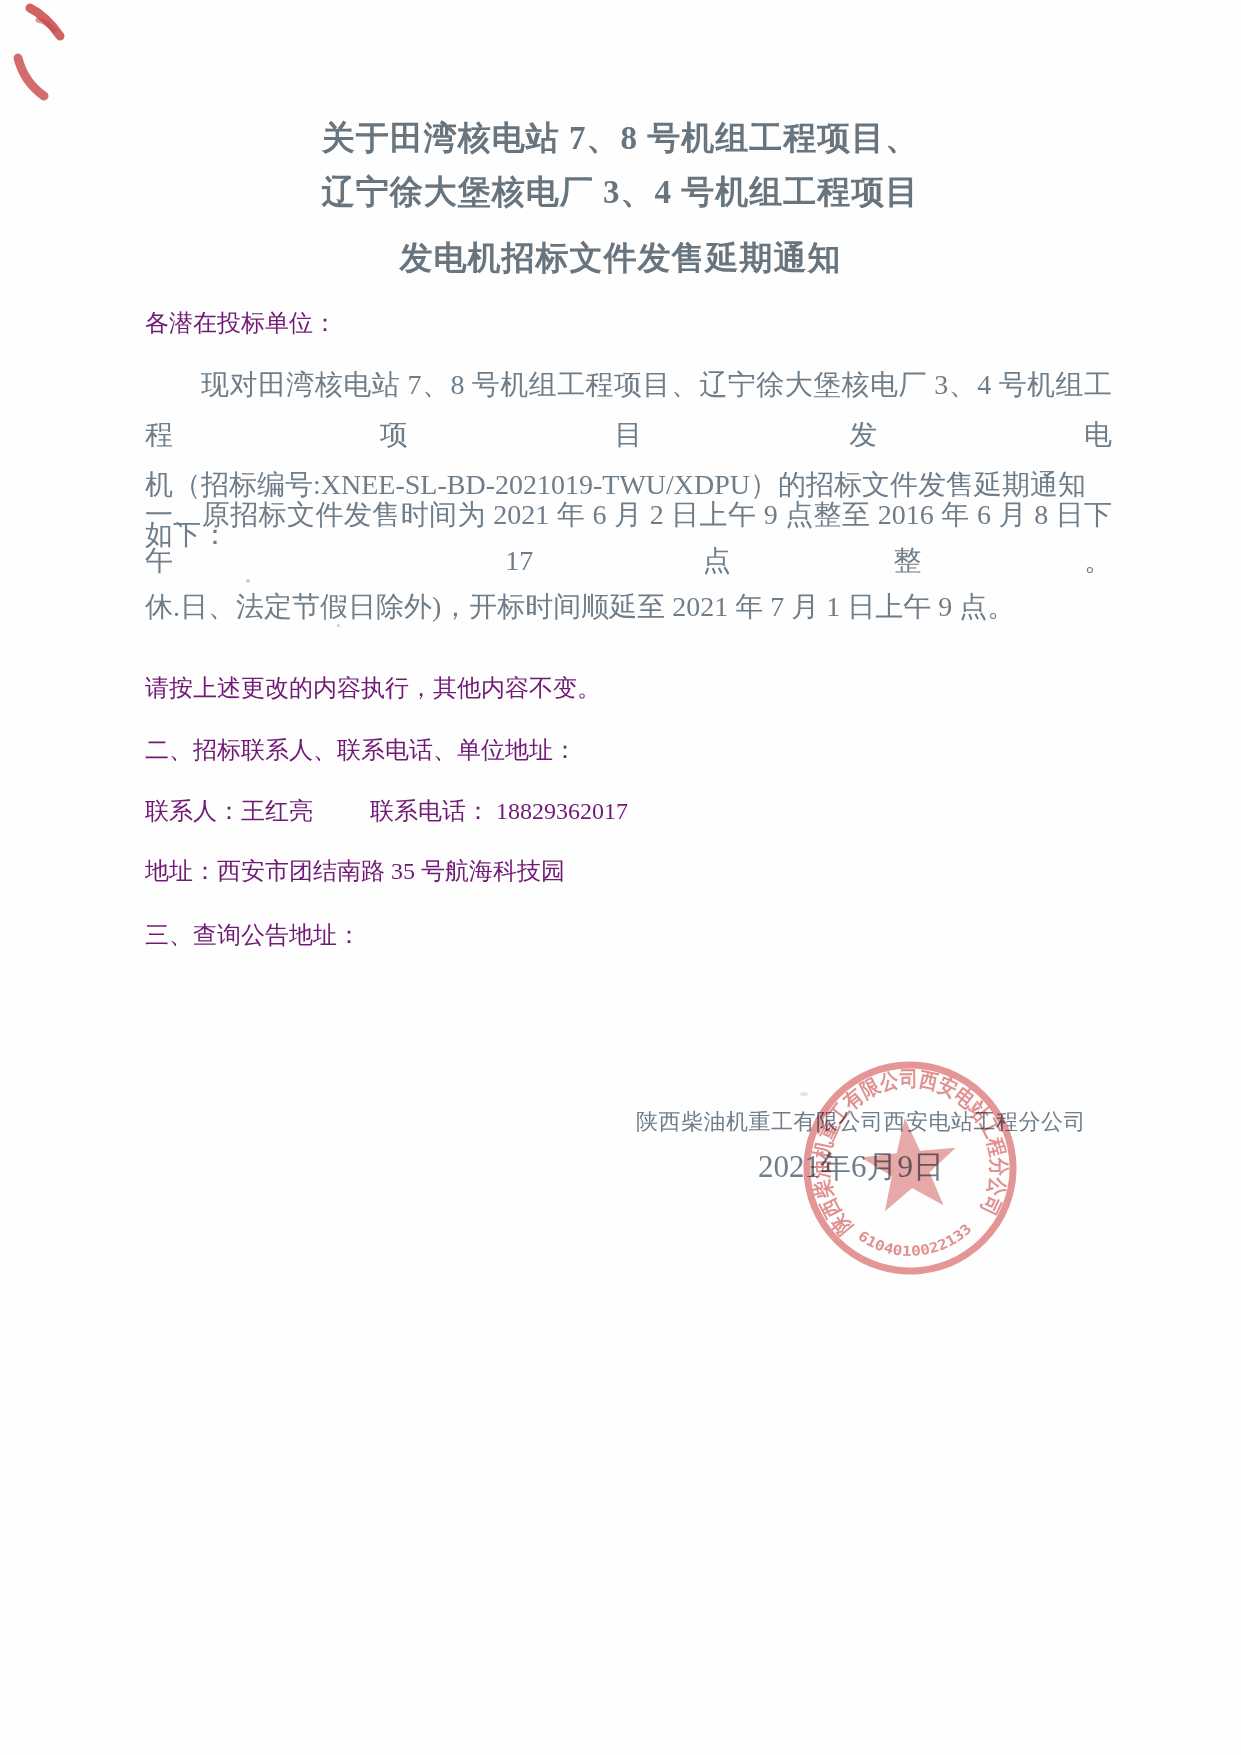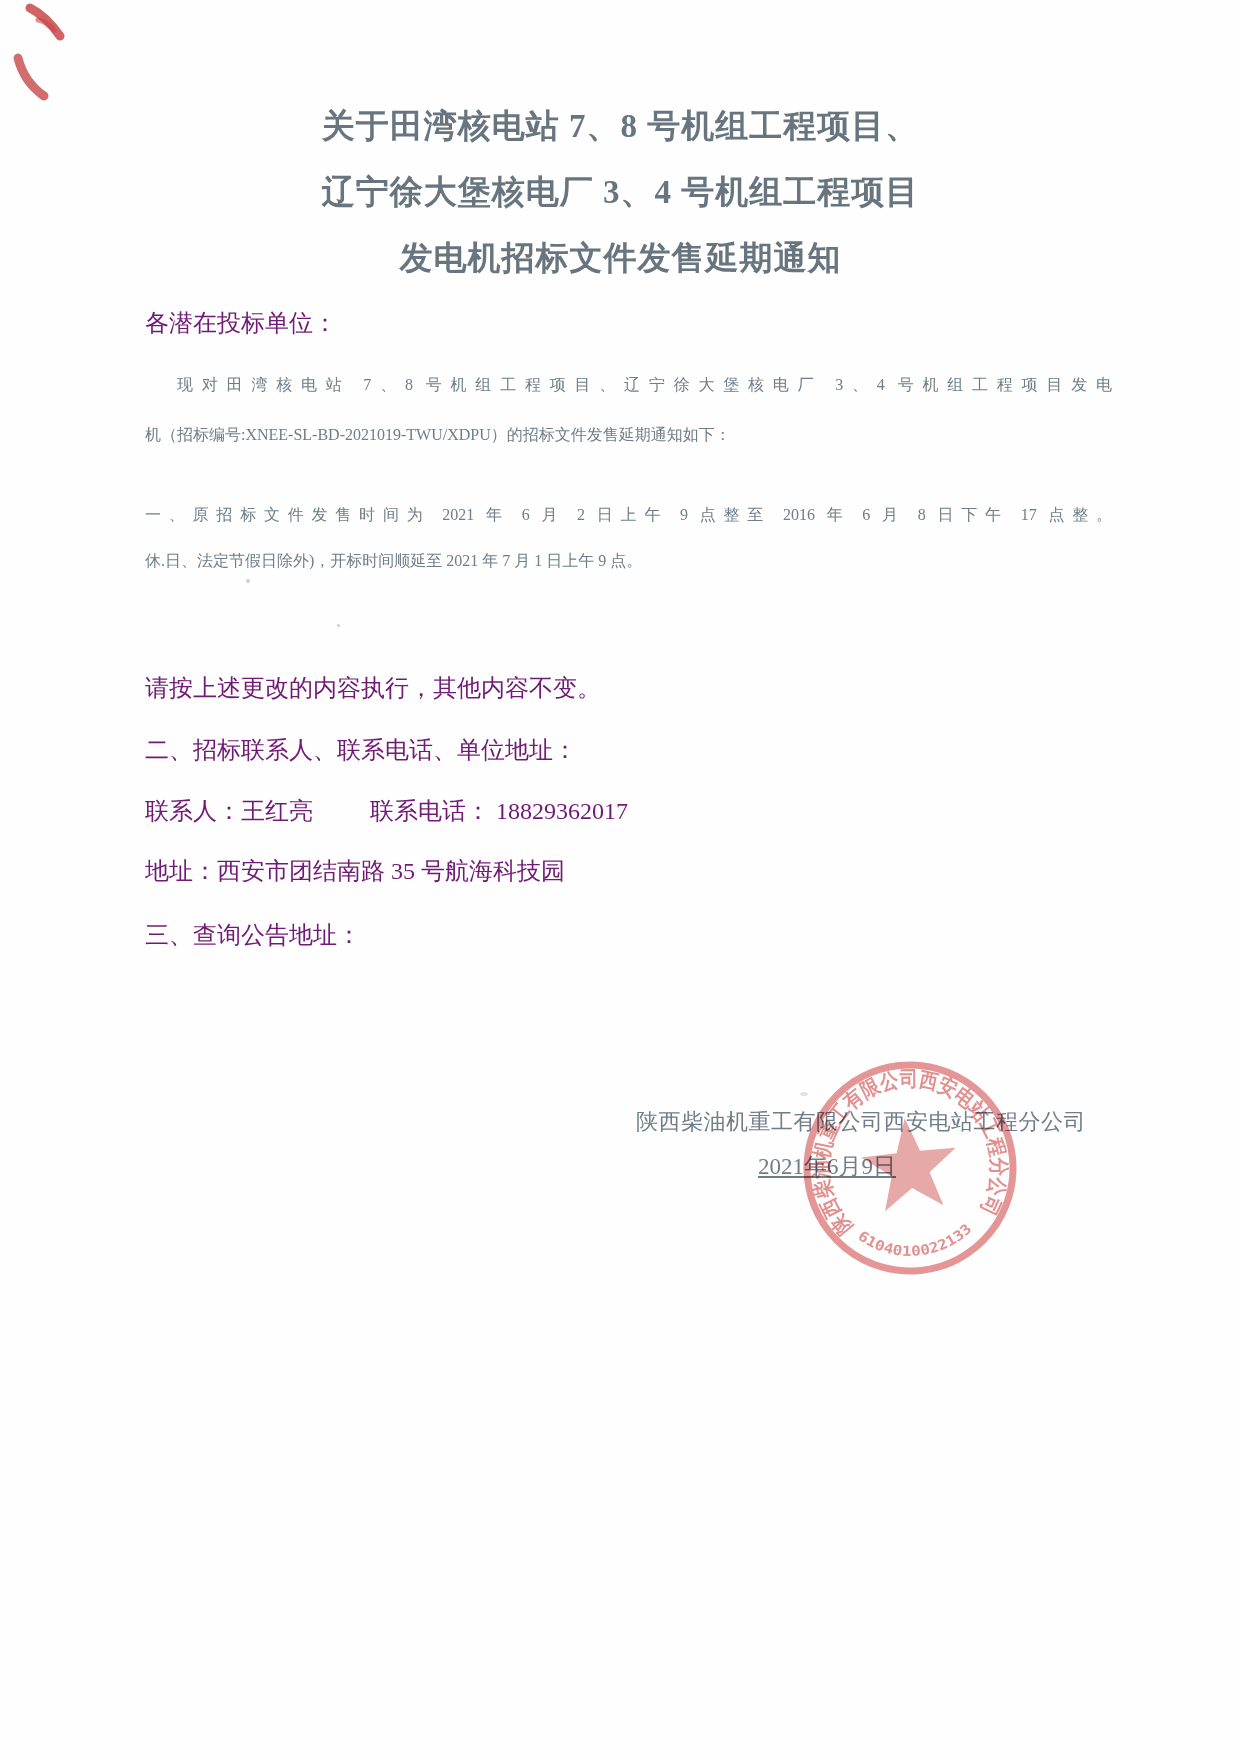--- a/index.html
+++ b/index.html
@@ -21,36 +21,35 @@
     letter-spacing:1px;
   }
   .bodyline{
     position:absolute;left:145px;width:967px;
     font-size:24px;line-height:34px;
     color:#701a75;
     white-space:nowrap;
   }
   .para{
     position:absolute;left:145px;width:967px;
-    font-size:16px;
+    font-size:28px;
     color:#6e7d89;
   }
   .para .ln{display:block;}
   .para .fill{text-align:justify;text-align-last:justify;}
   .indent2{text-indent:2em;}
   .sig-company{
     position:absolute;left:636px;top:1106px;
     font-size:22px;line-height:32px;color:#6e7d89;
     letter-spacing:0.5px;white-space:nowrap;
   }
   .sig-date{
     position:absolute;left:758px;top:1151px;
-    font-size:23px;line-height:32px;color:#6e7d89;
+    font-size:31px;line-height:32px;color:#6e7d89;
     white-space:nowrap;
-    text-decoration:underline;
   }
   .gap-phone{display:inline-block;margin-left:57px;}
   .stamp{
     position:absolute;left:790px;top:1048px;
     width:240px;height:240px;
     transform:rotate(-6deg);
     opacity:0.82;
     mix-blend-mode:multiply;
   }
   .speckle{
@@ -63,21 +62,21 @@
 <body>
 
 <div class="page">
 
   <svg class="corner-marks" width="90" height="110" viewBox="0 0 90 110">
     <path d="M 22,6 Q 38,14 52,34" fill="none" stroke="#c84848" stroke-width="9" stroke-linecap="round" opacity="0.85"></path>
     <path d="M 10,56 Q 16,80 36,94" fill="none" stroke="#c84848" stroke-width="9" stroke-linecap="round" opacity="0.8"></path>
     <path d="M 30,18 q 10,2 16,10" fill="none" stroke="#c84848" stroke-width="5" stroke-linecap="round" opacity="0.6"></path>
   </svg>
 
-  <div class="title-line" style="top:104px">关于田湾核电站 7、8 号机组工程项目、</div>
+  <div class="title-line" style="top:116px">关于田湾核电站 7、8 号机组工程项目、</div>
   <div class="title-line" style="top:170px">辽宁徐大堡核电厂 3、4 号机组工程项目</div>
   <div class="title-line" style="top:236px">发电机招标文件发售延期通知</div>
 
   <div class="bodyline" style="top:306px">各潜在投标单位：</div>
 
   <div class="para" style="top:360px;line-height:50px">
     <span class="ln fill indent2">现对田湾核电站 7、8 号机组工程项目、辽宁徐大堡核电厂 3、4 号机组工程项目发电</span>
     <span class="ln">机（招标编号:XNEE-SL-BD-2021019-TWU/XDPU）的招标文件发售延期通知如下：</span>
   </div>
 

